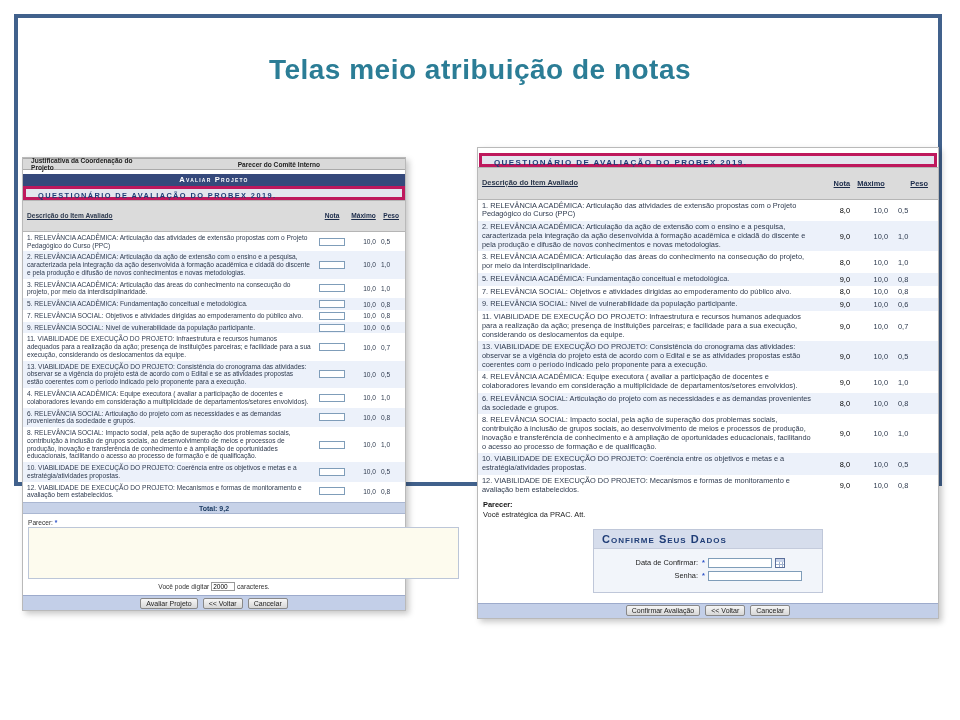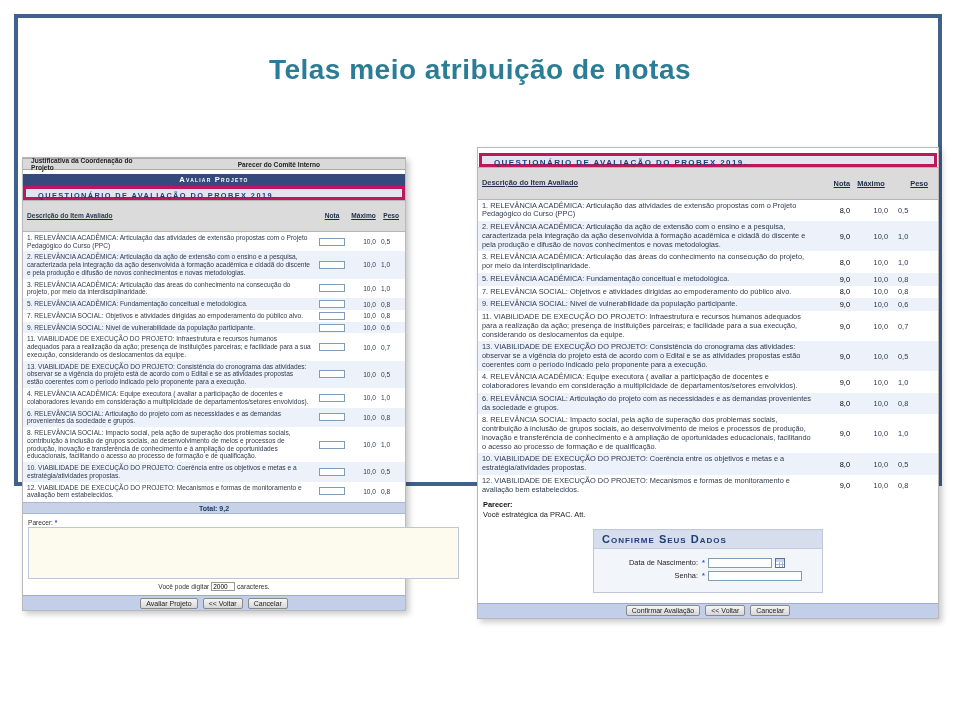--- a/index.html
+++ b/index.html
@@ -324,21 +324,21 @@
 
   <div class="parecer-block">
     <b>Parecer:</b><br>
     <span>Você estratégica da PRAC. Att.</span>
   </div>
 
   <div class="confirm-box">
     <div class="confirm-head">Confirme Seus Dados</div>
     <div class="confirm-body">
       <div class="field-row">
-        <div class="field-label">Data de Nascimento:</div>
+        <div class="field-label">Data de Confirmar:</div>
         <span class="req-star">*</span>
         <input class="fld-input fld-date" style="">
         <span class="cal-icon"></span>
       </div>
       <div class="field-row">
         <div class="field-label">Senha:</div>
         <span class="req-star">*</span>
         <input type="password" class="fld-input fld-pass" style="">
       </div>
     </div>

